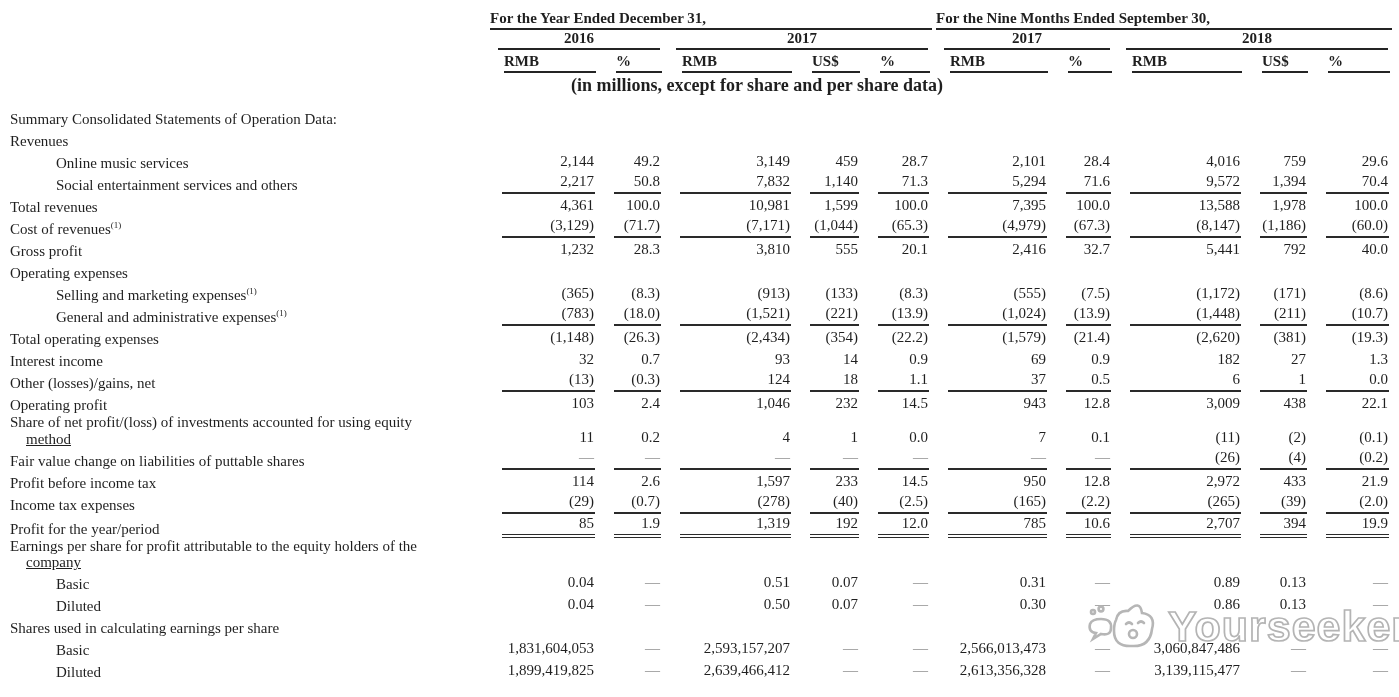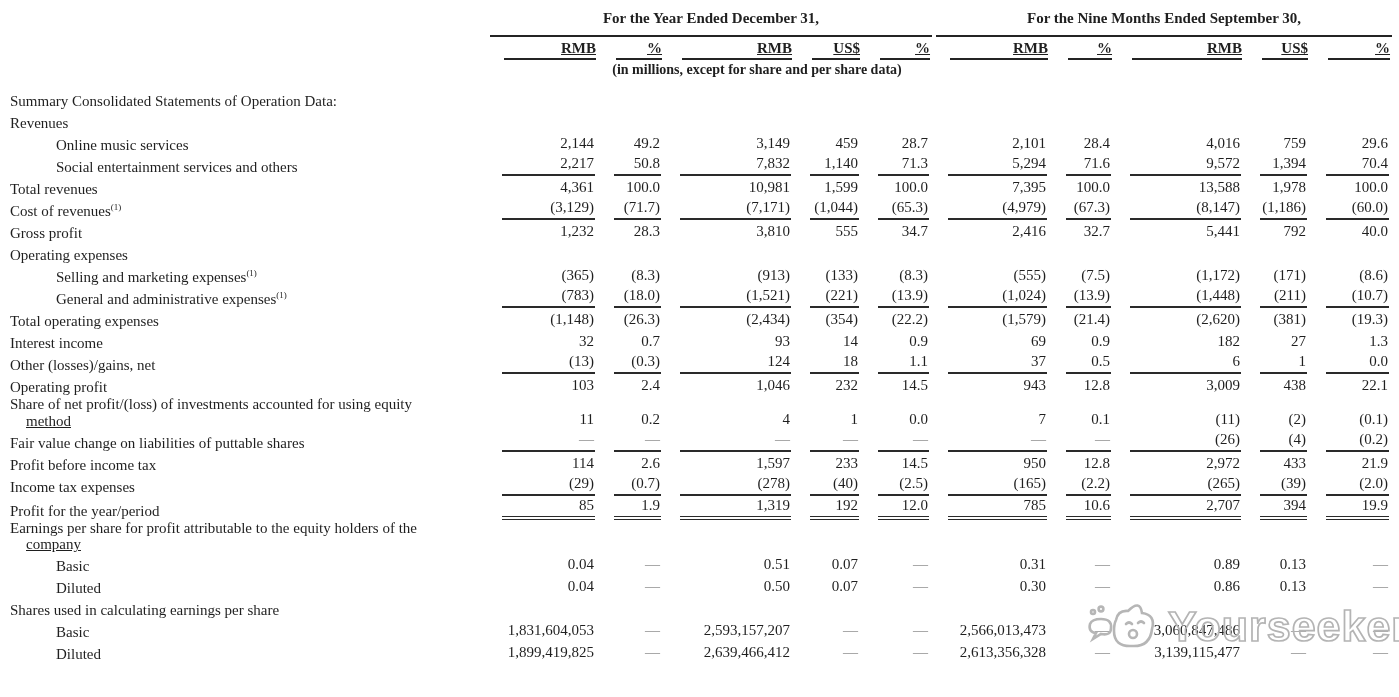--- a/index.html
+++ b/index.html
@@ -2,24 +2,24 @@
 <html><head>
 <meta charset="utf-8">
 <style>
   html,body{margin:0;padding:0;width:1399px;height:697px;background:#fff;overflow:hidden;}
   body{font-family:"Liberation Serif","DejaVu Serif",serif;color:#1f1f1f;position:relative;}
   #doc{padding:10px 0 0 0;}
   table{border-collapse:collapse;table-layout:fixed;width:1394px;font-size:15px;}
   td,th{padding:0;vertical-align:bottom;font-weight:normal;}
   thead th{font-weight:bold;}
   .hl{display:block;}
-  .grp .hl{border-bottom:2px solid #242424;text-align:center;padding-bottom:8px;margin:0 2px;}
+  .grp .hl{border-bottom:2px solid #242424;text-align:left;padding-bottom:1px;margin:0 2px;}
   .yr .hl{border-bottom:2px solid #242424;text-align:center;padding-bottom:1px;margin:0 6px 0 10px;}
-  .unit .hl{border-bottom:2px solid #242424;text-align:right;padding-bottom:1px;margin:3px 4px 0 16px;text-decoration:underline;}
-  .noterow td{text-align:center;font-weight:bold;font-size:14px;padding:2px 0 10px 120px;}
+  .unit .hl{border-bottom:2px solid #242424;text-align:left;padding-bottom:1px;margin:3px 4px 0 16px;}
+  .noterow td{text-align:center;font-weight:bold;font-size:18px;padding:2px 0 10px 120px;}
   tbody tr{height:22px;margin-left:13px;}
   tr.bold{font-weight:bold;}
   td.label{padding-left:10px;line-height:1.12;}
   td.label.indent-1,td.label.indent-2{padding-left:56px;}
   td.label .cont{padding-left:16px;text-decoration:underline;}
   td.num{text-align:right;padding:0 5px 0 14px;}
   td.num .cl{padding:1px 1px 2px 0;min-height:17px;}
   tr.rule-single td.num .cl{border-bottom:2px solid #2a2a2a;}
   tr.rule-double td.num .cl{border-bottom:4px double #2a2a2a;padding-bottom:2px;}
   .dash{color:#8d8d8d;}
@@ -49,20 +49,35 @@
     <thead>
       <tr>
         <th></th>
         <th class="grp" colspan="5">
           <span class="hl">For the Year Ended December 31,</span>
         </th>
         <th class="grp" colspan="5">
           <span class="hl">For the Nine Months Ended September 30,</span>
         </th>
       </tr>
+      <tr>
+        <th></th>
+        <th class="yr" colspan="2">
+            <span class="hl">2016</span>
+          </th>
+        <th class="yr" colspan="3">
+            <span class="hl">2017</span>
+          </th>
+        <th class="yr" colspan="2">
+            <span class="hl">2017</span>
+          </th>
+        <th class="yr" colspan="3">
+            <span class="hl">2018</span>
+          </th>
+      </tr>
       <tr id="unit-row">
         <th></th>
       <th class="unit">
             <span class="hl">RMB</span>
           </th>
           <th class="unit">
             <span class="hl">%</span>
           </th>
           <th class="unit">
             <span class="hl">RMB</span>
@@ -300,21 +315,21 @@
           <td class="num">
             <div class="cl">28.3</div>
           </td>
           <td class="num">
             <div class="cl">3,810</div>
           </td>
           <td class="num">
             <div class="cl">555</div>
           </td>
           <td class="num">
-            <div class="cl">34.7</div>
+            <div class="cl">20.1</div>
           </td>
           <td class="num">
             <div class="cl">2,416</div>
           </td>
           <td class="num">
             <div class="cl">32.7</div>
           </td>
           <td class="num">
             <div class="cl">5,441</div>
           </td>

